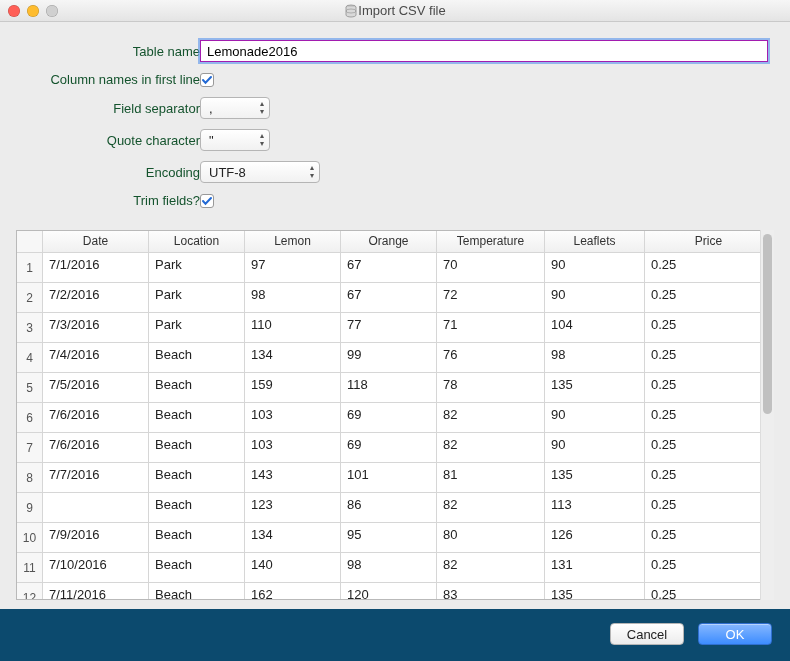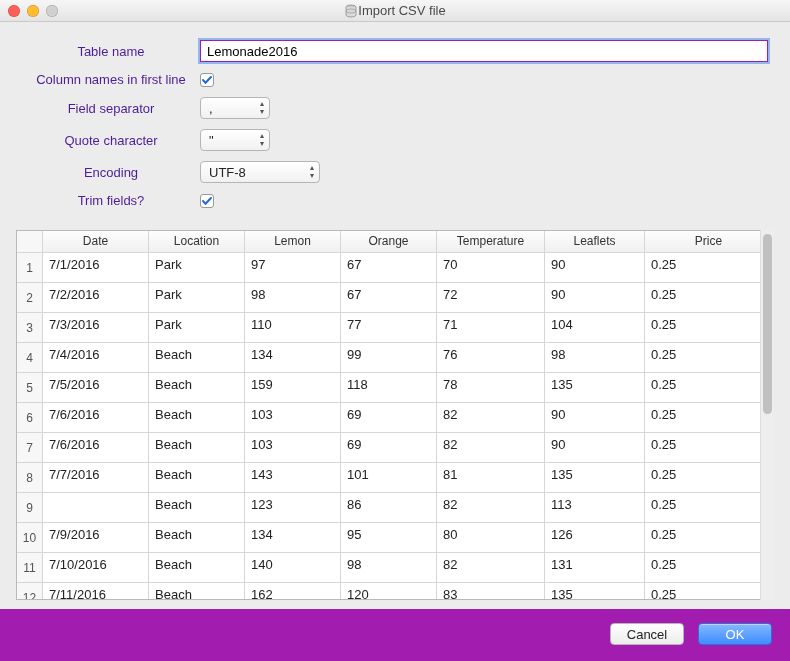--- a/index.html
+++ b/index.html
@@ -43,23 +43,23 @@
   .dbicon svg { display:block; }
   .form {
     padding: 18px 22px 8px 22px;
   }
   .row {
     display:flex; align-items:center;
     margin-bottom: 10px;
   }
   .lbl {
     width: 178px;
-    text-align: center;
+    text-align: right;
     padding-right: 0;
-    color:#4c1d95;
+    color:#14532d;
   }
   .textinput {
     flex:1;
     height:22px;
     border:1px solid #a21caf;
     box-shadow: 0 0 0 2px rgba(88,149,236,.6);
     border-radius:0;
     padding:2px 6px;
     font-size:13px;
     outline:none;
@@ -127,21 +127,21 @@
   .c6 { width:100px; }
   .c7 { flex:1; }
   .bodyrow { height:30px; }
   .bodyrow .c0 { display:flex; align-items:center; justify-content:center; }
   .body { overflow-y:auto; flex:1; }
   .footer {
     position:absolute;
     bottom:0; left:0; right:0;
     padding: 14px 18px 16px 16px;
     display:flex; justify-content:flex-end; gap:14px;
-    background:#a21caf;
+    background:#0c4a6e;
   }
   .btn {
     height:22px;
     min-width:74px;
     border-radius:4px;
     font-size:13px;
     display:inline-flex; align-items:center; justify-content:center;
     padding:0 14px;
     cursor:default;
   }

